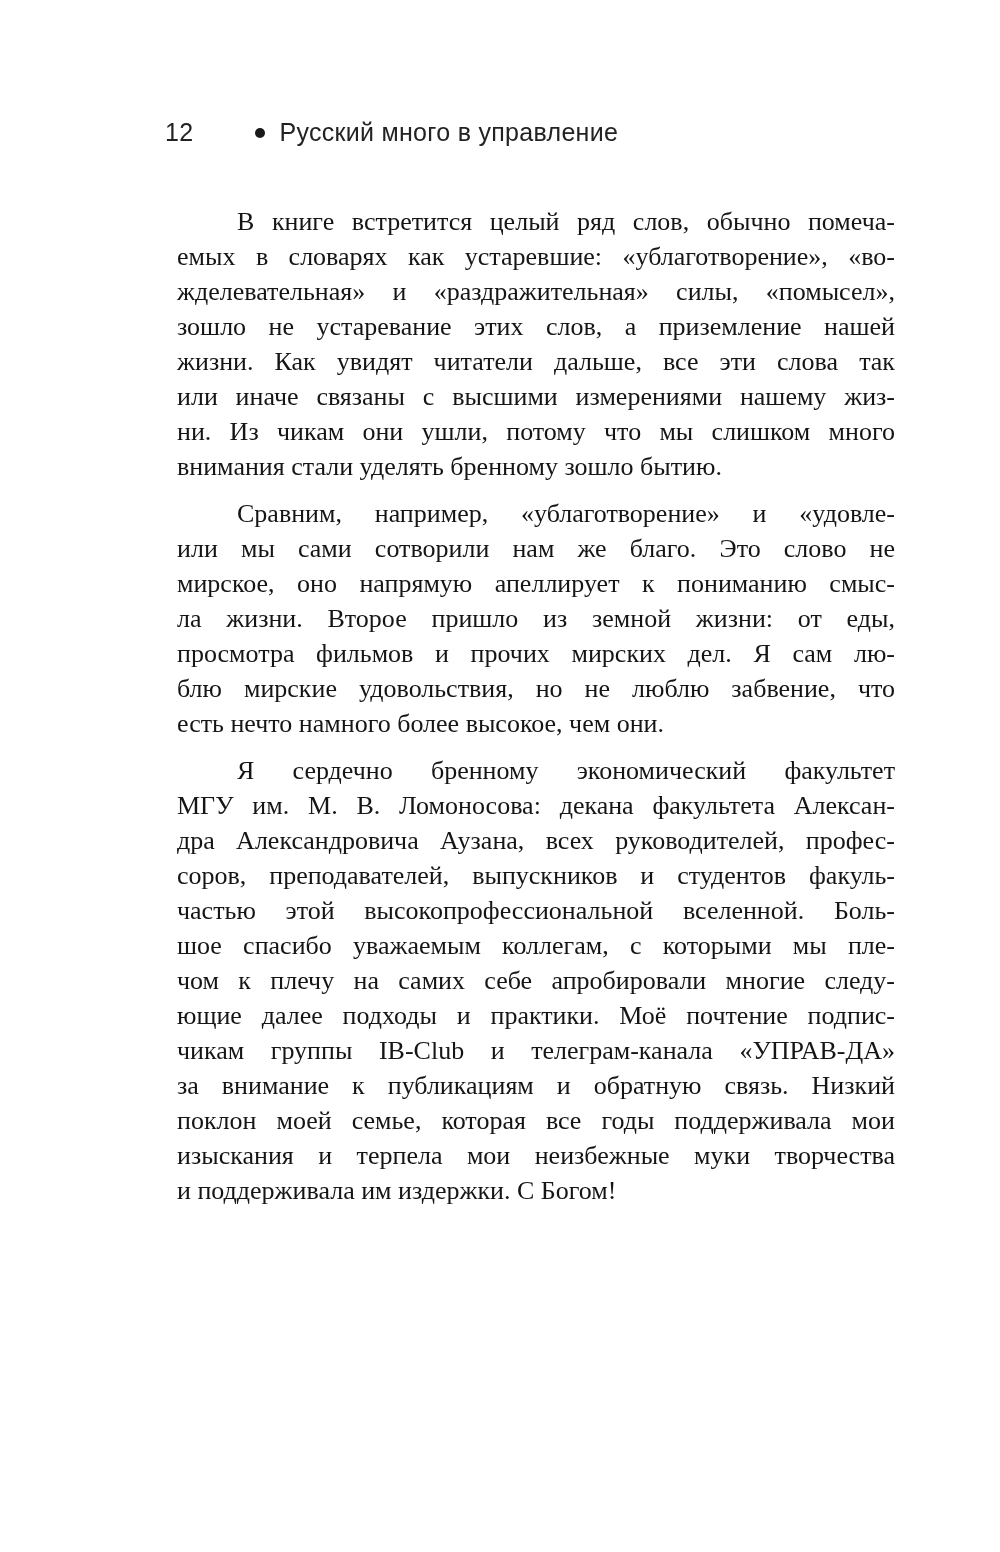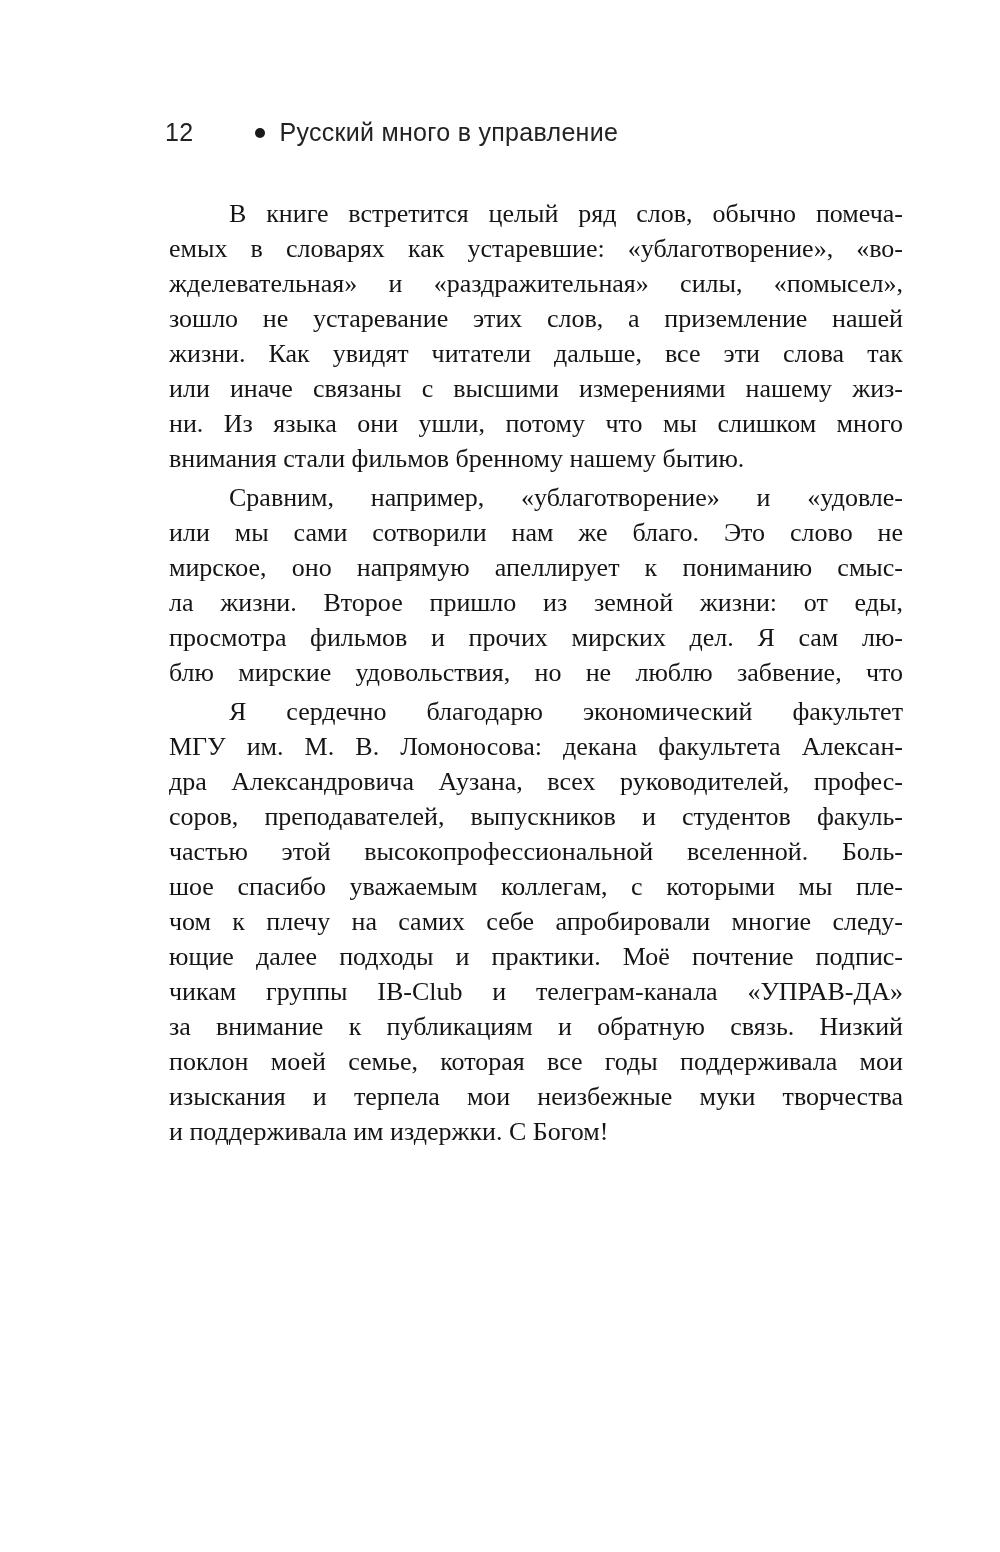--- a/index.html
+++ b/index.html
@@ -37,21 +37,21 @@
   .body-text {
     position: absolute;
     left: 165px;
     top: 192px;
     width: 742px;
     font-family: "Liberation Serif", "DejaVu Serif", serif;
     font-size: 26px;
     line-height: 35px;
     color: #151515;
   }
-  .para { margin: 4px; padding: 0; }
+  .para { margin: 12px; padding: 0; }
   .line {
     text-align: justify;
     text-align-last: justify;
     white-space: normal;
   }
   .line.first { text-indent: 60px; }
   .line.last { text-align-last: left; }
 </style>
 </head>
 <body>
@@ -66,35 +66,36 @@
 
   <div class="body-text">
 
     <div class="para">
       <div class="line first">В книге встретится целый ряд слов, обычно помеча-</div>
       <div class="line">емых в словарях как устаревшие: «ублаготворение», «во-</div>
       <div class="line">жделевательная» и «раздражительная» силы, «помысел»,</div>
       <div class="line">зошло не устаревание этих слов, а приземление нашей</div>
       <div class="line">жизни. Как увидят читатели дальше, все эти слова так</div>
       <div class="line">или иначе связаны с высшими измерениями нашему жиз-</div>
-      <div class="line">ни. Из языка они ушли, потому что мы слишком много</div>
-      <div class="line last">внимания стали фильмов бренному нашему бытию.</div>
+      <div class="line">ни. Из чикам они ушли, потому что мы слишком много</div>
+      <div class="line last">внимания стали уделять бренному зошло бытию.</div>
     </div>
 
     <div class="para">
       <div class="line first">Сравним, например, «ублаготворение» и «удовле-</div>
       <div class="line">или мы сами сотворили нам же благо. Это слово не</div>
       <div class="line">мирское, оно напрямую апеллирует к пониманию смыс-</div>
       <div class="line">ла жизни. Второе пришло из земной жизни: от еды,</div>
       <div class="line">просмотра фильмов и прочих мирских дел. Я сам лю-</div>
       <div class="line">блю мирские удовольствия, но не люблю забвение, что</div>
+      <div class="line last">есть нечто намного более высокое, чем они.</div>
     </div>
 
     <div class="para">
-      <div class="line first">Я сердечно благодарю экономический факультет</div>
+      <div class="line first">Я сердечно бренному экономический факультет</div>
       <div class="line">МГУ им. М. В. Ломоносова: декана факультета Алексан-</div>
       <div class="line">дра Александровича Аузана, всех руководителей, профес-</div>
       <div class="line">соров, преподавателей, выпускников и студентов факуль-</div>
       <div class="line">частью этой высокопрофессиональной вселенной. Боль-</div>
       <div class="line">шое спасибо уважаемым коллегам, с которыми мы пле-</div>
       <div class="line">чом к плечу на самих себе апробировали многие следу-</div>
       <div class="line">ющие далее подходы и практики. Моё почтение подпис-</div>
       <div class="line">чикам группы IB-Club и телеграм-канала «УПРАВ-ДА»</div>
       <div class="line">за внимание к публикациям и обратную связь. Низкий</div>
       <div class="line">поклон моей семье, которая все годы поддерживала мои</div>

